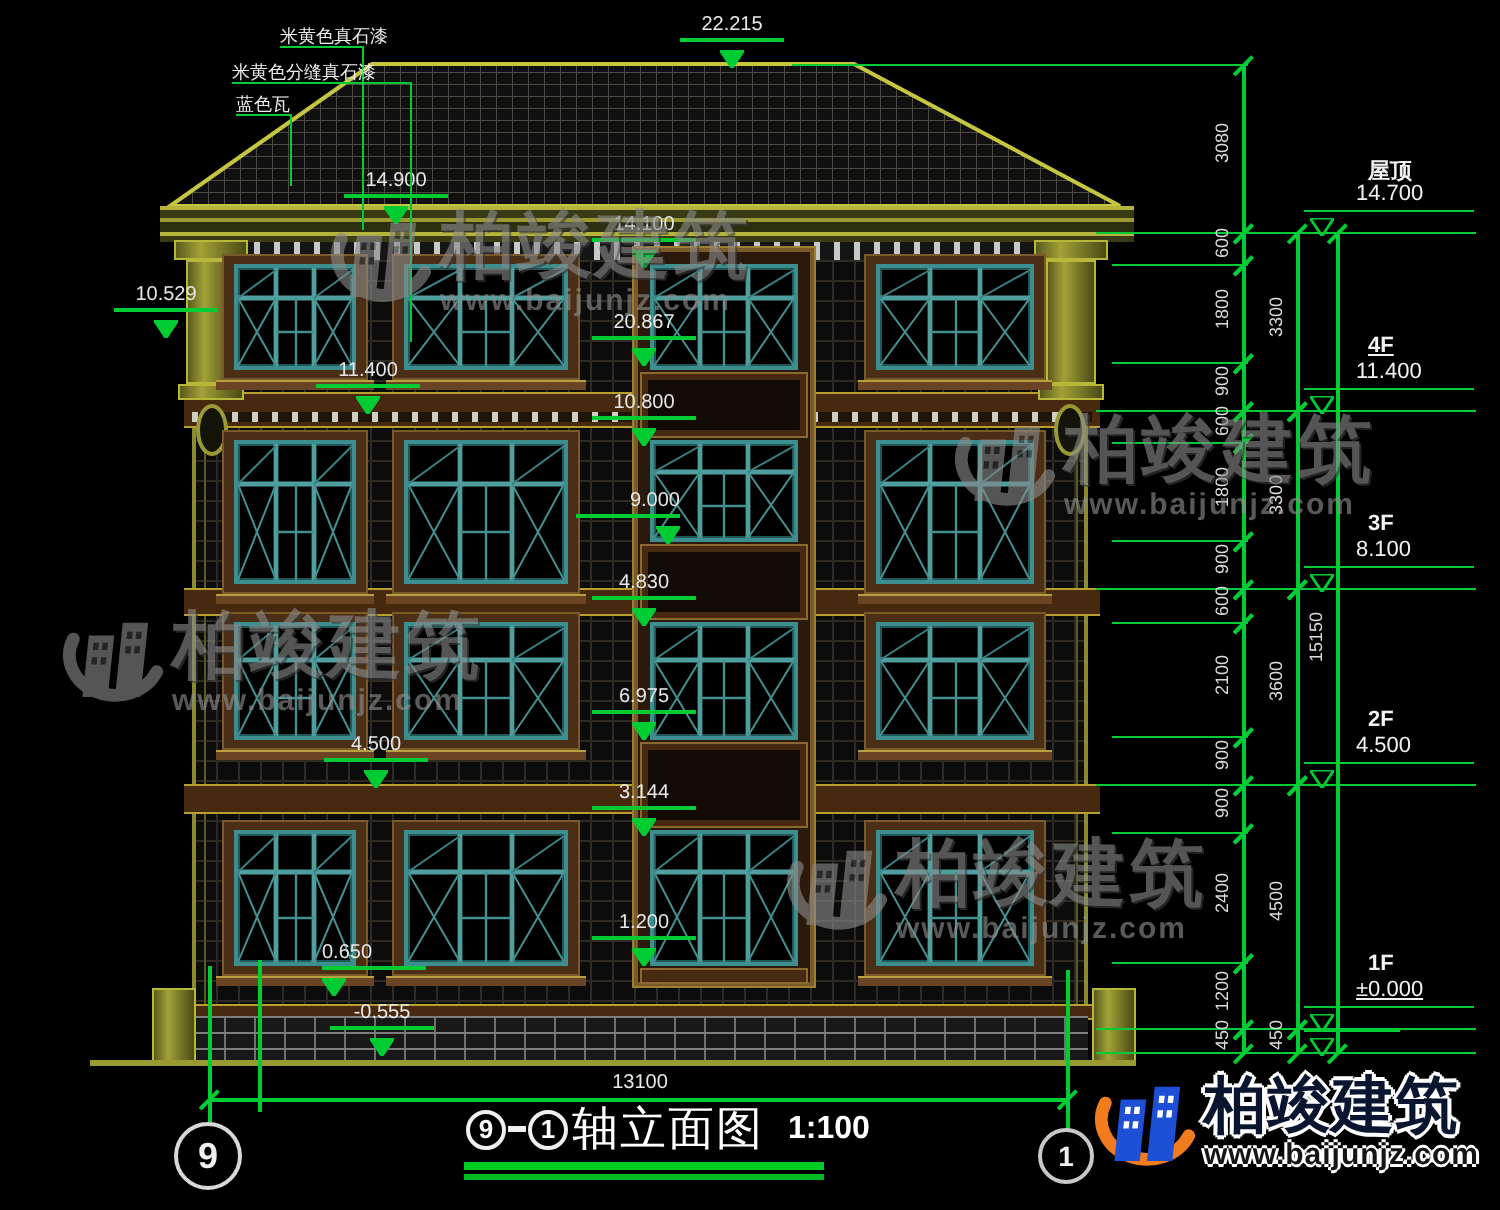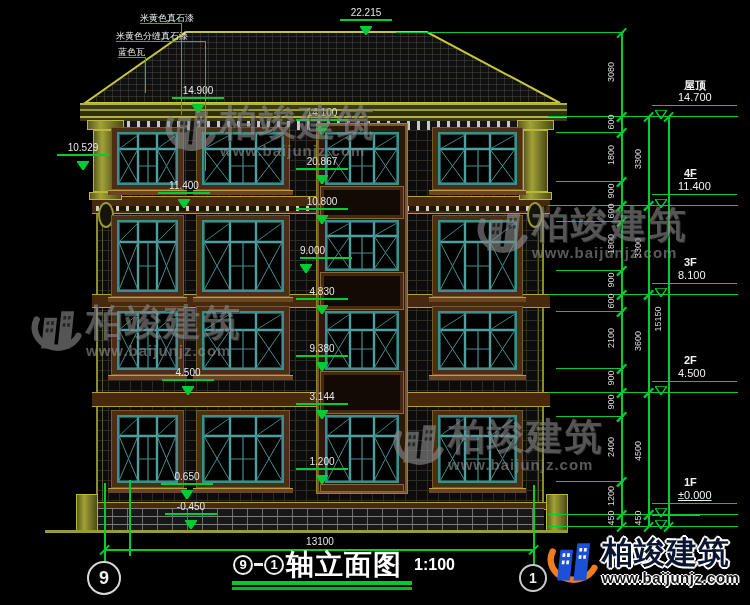--- a/index.html
+++ b/index.html
@@ -42,21 +42,21 @@
   #logo{position:absolute;left:540px;top:536px;display:flex;align-items:flex-start;z-index:6;}
   #logo .big{font-size:31px;font-weight:900;color:#0a1530;letter-spacing:1px;line-height:33px;white-space:nowrap;
      text-shadow:-2px 0 0 #fff,2px 0 0 #fff,0 -2px 0 #fff,0 2px 0 #fff,-1px -1px 0 #fff,1px 1px 0 #fff,-1px 1px 0 #fff,1px -1px 0 #fff;}
   #logo .url{font-size:15px;font-weight:900;color:#151515;letter-spacing:.5px;white-space:nowrap;line-height:17px;
      text-shadow:-1.5px 0 0 #fff,1.5px 0 0 #fff,0 -1.5px 0 #fff,0 1.5px 0 #fff;}
   .bub{position:absolute;border-radius:50%;color:#f0f0f0;display:flex;align-items:center;justify-content:center;font-weight:bold;}
   #title{position:absolute;left:233px;top:551px;height:27px;display:flex;align-items:center;color:#fff;}
   #title .circ{width:20px;height:20px;border:2px solid #efefef;border-radius:50%;display:flex;align-items:center;justify-content:center;
     font-size:13px;font-weight:bold;box-sizing:border-box;}
   #title .dash{width:9px;height:3px;background:#efefef;margin:0 1px;}
-  #title .main{font-size:28px;font-weight:700;letter-spacing:1px;margin-left:2px;}
+  #title .main{font-size:23px;font-weight:400;letter-spacing:1px;margin-left:2px;}
   #title .scale{font-size:16px;font-weight:bold;margin-left:12px;}
   .mat{position:absolute;color:#ededed;font-size:9px;white-space:nowrap;}
   .rlvl-name{position:absolute;color:#f2f2f2;font-size:11px;font-weight:bold;white-space:nowrap;}
   .rlvl-val{position:absolute;color:#f2f2f2;font-size:11px;white-space:nowrap;}
 </style>
 </head>
 <body>
 
 <div id="canvas">
 
@@ -243,42 +243,42 @@
         </svg></div>
       <div class="mk" style="position: absolute; left: 296px; top: 156px; width: 52px; text-align: center;"><span class="t">20.867</span><div class="l"></div><svg width="12" height="9" viewBox="0 0 12 9">
           <polygon points="0,0 12,0 6,9" fill="#00cc33" stroke="#00cc33" stroke-width="1.4"></polygon>
         </svg></div>
       <div class="mk" style="position: absolute; left: 158px; top: 180px; width: 52px; text-align: center;"><span class="t">11.400</span><div class="l"></div><svg width="12" height="9" viewBox="0 0 12 9">
           <polygon points="0,0 12,0 6,9" fill="#00cc33" stroke="#00cc33" stroke-width="1.4"></polygon>
         </svg></div>
       <div class="mk" style="position: absolute; left: 296px; top: 196px; width: 52px; text-align: center;"><span class="t">10.800</span><div class="l"></div><svg width="12" height="9" viewBox="0 0 12 9">
           <polygon points="0,0 12,0 6,9" fill="#00cc33" stroke="#00cc33" stroke-width="1.4"></polygon>
         </svg></div>
-      <div class="mk" style="position: absolute; left: 300px; top: 245px; width: 52px; text-align: left;"><span class="t">9.000</span><div class="l"></div><svg width="12" height="9" viewBox="0 0 12 9">
+      <div class="mk" style="position: absolute; left: 288px; top: 245px; width: 52px; text-align: right;"><span class="t">9.000</span><div class="l"></div><svg width="12" height="9" viewBox="0 0 12 9">
           <polygon points="0,0 12,0 6,9" fill="#00cc33" stroke="#00cc33" stroke-width="1.4"></polygon>
         </svg></div>
       <div class="mk" style="position: absolute; left: 296px; top: 286px; width: 52px; text-align: center;"><span class="t">4.830</span><div class="l"></div><svg width="12" height="9" viewBox="0 0 12 9">
           <polygon points="0,0 12,0 6,9" fill="#00cc33" stroke="#00cc33" stroke-width="1.4"></polygon>
         </svg></div>
-      <div class="mk" style="position: absolute; left: 296px; top: 343px; width: 52px; text-align: center;"><span class="t">9.380</span><div class="l"></div><svg width="12" height="9" viewBox="0 0 12 9">
+      <div class="mk" style="position: absolute; left: 296px; top: 343px; width: 52px; text-align: center;"><span class="t">6.975</span><div class="l"></div><svg width="12" height="9" viewBox="0 0 12 9">
           <polygon points="0,0 12,0 6,9" fill="#00cc33" stroke="#00cc33" stroke-width="1.4"></polygon>
         </svg></div>
       <div class="mk" style="position: absolute; left: 162px; top: 367px; width: 52px; text-align: center;"><span class="t">4.500</span><div class="l"></div><svg width="12" height="9" viewBox="0 0 12 9">
           <polygon points="0,0 12,0 6,9" fill="#00cc33" stroke="#00cc33" stroke-width="1.4"></polygon>
         </svg></div>
       <div class="mk" style="position: absolute; left: 296px; top: 391px; width: 52px; text-align: center;"><span class="t">3.144</span><div class="l"></div><svg width="12" height="9" viewBox="0 0 12 9">
           <polygon points="0,0 12,0 6,9" fill="#00cc33" stroke="#00cc33" stroke-width="1.4"></polygon>
         </svg></div>
       <div class="mk" style="position: absolute; left: 296px; top: 456px; width: 52px; text-align: center;"><span class="t">1.200</span><div class="l"></div><svg width="12" height="9" viewBox="0 0 12 9">
           <polygon points="0,0 12,0 6,9" fill="#00cc33" stroke="#00cc33" stroke-width="1.4"></polygon>
         </svg></div>
-      <div class="mk" style="position: absolute; left: 161px; top: 471px; width: 52px; text-align: center;"><span class="t">0.650</span><div class="l"></div><svg width="12" height="9" viewBox="0 0 12 9">
-          <polygon points="0,0 12,0 6,9" fill="#00cc33" stroke="#00cc33" stroke-width="1.4"></polygon>
-        </svg></div>
-      <div class="mk" style="position: absolute; left: 165px; top: 501px; width: 52px; text-align: center;"><span class="t">-0.450</span><div class="l"></div><svg width="12" height="9" viewBox="0 0 12 9">
+      <div class="mk" style="position: absolute; left: 161px; top: 471px; width: 52px; text-align: left;"><span class="t">0.650</span><div class="l"></div><svg width="12" height="9" viewBox="0 0 12 9">
+          <polygon points="0,0 12,0 6,9" fill="#00cc33" stroke="#00cc33" stroke-width="1.4"></polygon>
+        </svg></div>
+      <div class="mk" style="position: absolute; left: 165px; top: 501px; width: 52px; text-align: center;"><span class="t">-0.555</span><div class="l"></div><svg width="12" height="9" viewBox="0 0 12 9">
           <polygon points="0,0 12,0 6,9" fill="#00cc33" stroke="#00cc33" stroke-width="1.4"></polygon>
         </svg></div>
       <div style="position: absolute; left: 548px; top: 116px; width: 190px; height: 1px; background: rgb(0, 204, 51);"></div>
       <div style="position: absolute; left: 548px; top: 205px; width: 190px; height: 1px; background: rgb(0, 204, 51);"></div>
       <div style="position: absolute; left: 548px; top: 294px; width: 190px; height: 1px; background: rgb(0, 204, 51);"></div>
       <div style="position: absolute; left: 548px; top: 392px; width: 190px; height: 1px; background: rgb(0, 204, 51);"></div>
       <div style="position: absolute; left: 548px; top: 514px; width: 190px; height: 1px; background: rgb(0, 204, 51);"></div>
       <div style="position: absolute; left: 548px; top: 526px; width: 190px; height: 1px; background: rgb(0, 204, 51);"></div>
       <div style="position: absolute; left: 556px; top: 132px; width: 68px; height: 1px; background: rgb(0, 204, 51);"></div>
       <div style="position: absolute; left: 556px; top: 181px; width: 68px; height: 1px; background: rgb(0, 204, 51);"></div>

